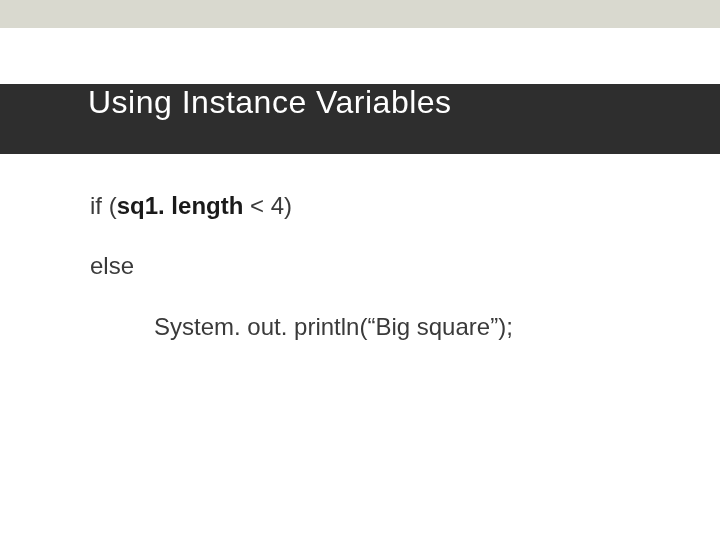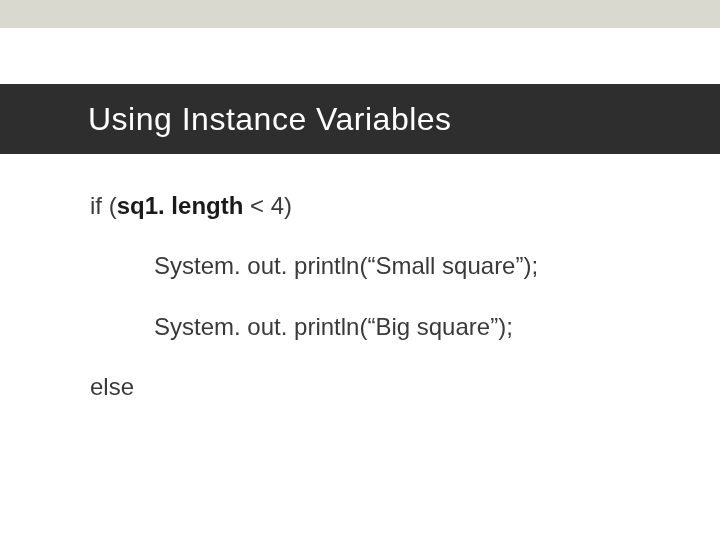--- a/index.html
+++ b/index.html
@@ -17,21 +17,21 @@
     background: #d9d9cf;
   }
   .title-band {
     position: absolute;
     top: 84px;
     left: 0;
     width: 100%;
     height: 70px;
     background: #2e2e2e;
     display: flex;
-    align-items: center;
+    align-items: flex-start;
   }
   .title-text {
     color: #ffffff;
     font-size: 32px;
     font-weight: 400;
     margin-left: 88px;
     letter-spacing: 0.5px;
   }
   .content {
     position: absolute;
@@ -52,16 +52,15 @@
 <div class="topbar"></div>
 
 <div class="title-band">
   <div class="title-text">Using Instance Variables</div>
 </div>
 
 <div class="content">
   <div class="line">
     <span>if (</span><span class="bold">sq1. length</span><span> &lt; 4)</span>
   </div>
-  <div class="line indent">System. out. println(“Small square”);</div>
+  <div class="line">else</div>
   <div class="line indent">System. out. println(“Big square”);</div>
-  <div class="line">else</div>
 </div>
 
 </body></html>

